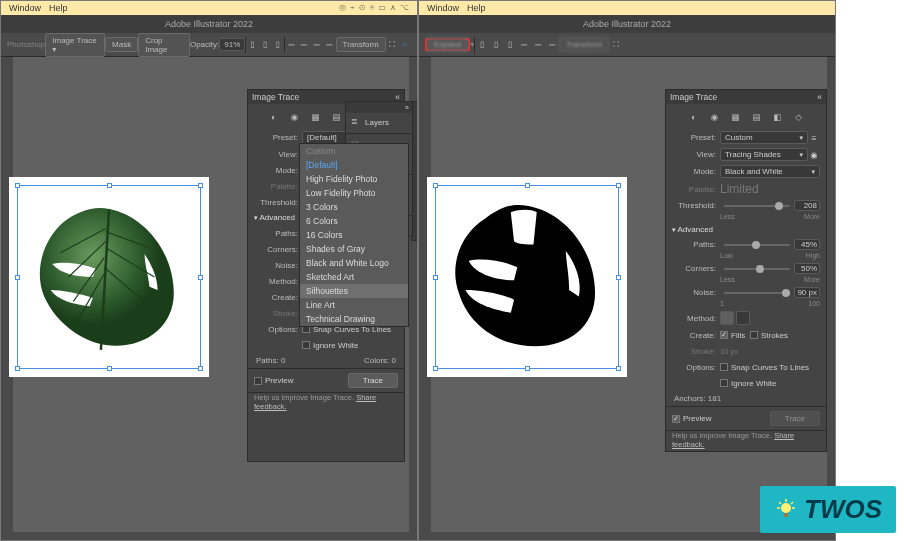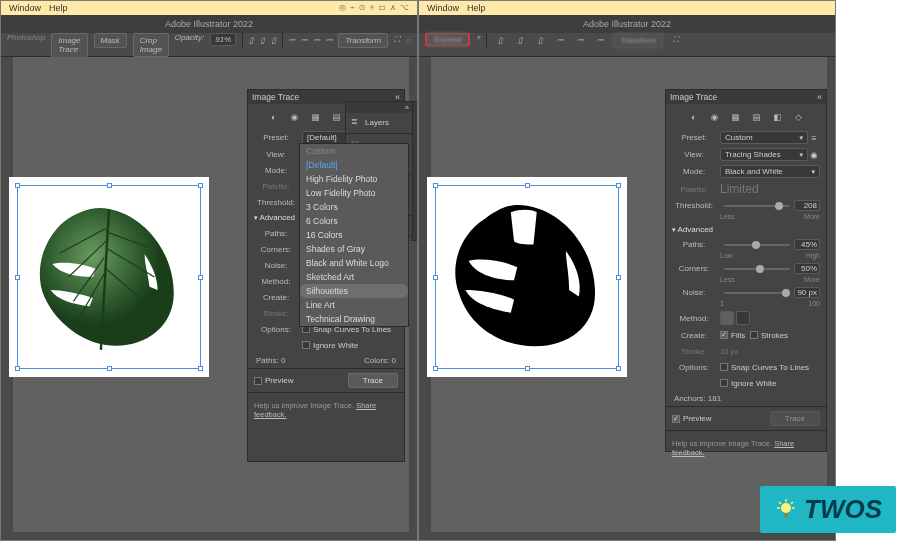--- a/index.html
+++ b/index.html
@@ -10,21 +10,21 @@
 
 
 .menubar { background: #ffe9a8; height: 14px; display: flex; align-items: center; padding: 0 8px; font-size: 9px; color: #333; gap: 8px; }
 .menubar .icons { margin-left: auto; display: flex; gap: 4px; font-size: 8px; }
 .menubar .icons span { opacity: .7; }
 
 
 .titlebar { background: #3d3d3d; height: 18px; display: flex; align-items: center; justify-content: center; font-size: 9px; color: #aaa; }
 
 
-.toolbar { background: #4a4a4a; height: 24px; display: flex; align-items: flex-start; padding: 0 6px; gap: 6px; font-size: 8px; color: #bbb; border-bottom: 1px solid #2a2a2a; font-style: italic; }
+.toolbar { background: #4a4a4a; height: 24px; display: flex; align-items: center; padding: 0 6px; font-size: 8px; color: #bbb; border-bottom: 1px solid #2a2a2a; }
 .toolbar .btn { border: 1px solid #6a6a6a; border-radius: 2px; padding: 2px 6px; background: #535353; font-size: 8px; }
 .toolbar .opacity-field { background: #383838; border: 1px solid #5a5a5a; padding: 1px 4px; border-radius: 2px; font-size: 8px; }
 .toolbar .iconbtn { width: 14px; height: 14px; display: inline-flex; align-items: center; justify-content: center; color: #bbb; }
 .toolbar .divider { width: 1px; height: 16px; background: #2a2a2a; }
 .toolbar.blurred .btn { filter: blur(1px); opacity: .7; }
 
 .expand-box { border: 2px solid #d33; padding: 0; border-radius: 1px; }
 .expand-box .btn { background: #5c5c5c; }
 
 
@@ -39,51 +39,51 @@
 
 
 .imgtrace { position: absolute; width: 158px; background: #444; border: 1px solid #2c2c2c; font-size: 8.5px; color: #ccc; }
 .imgtrace.left { top: 88px; left: 246px; bottom: 78px; }
 .imgtrace.right { top: 88px; left: 246px; bottom: 88px; width: 162px; }
 .imgtrace .titrow { display: flex; align-items: center; padding: 2px 4px; background: #3a3a3a; font-size: 8.5px; }
 .imgtrace .titrow .close { margin-left: auto; }
 .imgtrace .iconrow { display: flex; justify-content: center; gap: 8px; padding: 6px 4px; background: #444; }
 .imgtrace .iconrow .tico { width: 13px; height: 13px; color: #bbb; display: inline-flex; align-items: center; justify-content: center; }
 .imgtrace .row { display: flex; align-items: center; padding: 2px 6px; min-height: 16px; }
-.imgtrace .lbl { width: 48px; text-align: center; padding-right: 4px; font-size: 8px; color: #bbb; }
+.imgtrace .lbl { width: 48px; text-align: right; padding-right: 4px; font-size: 8px; color: #bbb; }
 .imgtrace .select { flex: 1; background: #383838; border: 1px solid #5a5a5a; border-radius: 2px; padding: 1px 4px; font-size: 8px; display: flex; align-items: center; }
 .imgtrace .select .chev { margin-left: auto; font-size: 7px; }
 .imgtrace .dim { color: #777; }
 .imgtrace .sectionhead { padding: 3px 6px; font-size: 8px; color: #ddd; }
 .imgtrace .sectionhead::before { content: '▾ '; font-size: 7px; }
 .imgtrace .sliderrow { display: flex; align-items: center; padding: 2px 6px; }
 .imgtrace .sliderrow .lbl { width: 48px; }
 .imgtrace .slid { flex: 1; height: 2px; background: #666; border-radius: 1px; position: relative; margin: 0 4px; }
 .imgtrace .slid .knob { position: absolute; top: -3px; width: 8px; height: 8px; border-radius: 50%; background: #aaa; }
 .imgtrace .valbox { width: 26px; background: #383838; border: 1px solid #5a5a5a; padding: 0 2px; font-size: 8px; border-radius: 2px; text-align: right; }
 .imgtrace .sublabels { display: flex; justify-content: space-between; padding: 0 6px 2px 54px; font-size: 7px; color: #888; }
 .imgtrace .chk { display: inline-flex; align-items: center; gap: 3px; font-size: 8px; }
 .imgtrace .chkbox { width: 8px; height: 8px; border: 1px solid #777; background: #383838; }
 .imgtrace .chk.checked .chkbox { background: #5f5f5f; }
 .imgtrace .chk.checked .chkbox::after { content: '✓'; font-size: 7px; color: #ddd; display: block; line-height: 6px; }
 .imgtrace .footerrow { display: flex; justify-content: space-between; padding: 3px 8px; font-size: 8px; color: #bbb; }
 .imgtrace .tracebtn { background: #5a5a5a; border: 1px solid #6a6a6a; border-radius: 2px; padding: 2px 14px; font-size: 8px; color: #ddd; }
 .imgtrace .tracebtn.disabled { opacity: .5; }
-.imgtrace .help { padding: 8px 6px; font-size: 7.5px; color: #999; border-top: 1px solid #2c2c2c; }
+.imgtrace .help { padding: 0 6px; font-size: 7.5px; color: #999; border-top: 1px solid #2c2c2c; }
 .imgtrace .help u { color: #bbb; text-decoration: underline; }
 .methodpair { display: inline-flex; gap: 2px; }
 .methodpair .mico { width: 14px; height: 14px; background: #383838; border: 1px solid #5a5a5a; border-radius: 2px; }
 .methodpair .mico.active { background: #5f5f5f; }
 
 
 .presetdd { position: absolute; top: 142px; left: 298px; width: 110px; background: #5a5a5a; border: 1px solid #2a2a2a; z-index: 5; font-size: 8.5px; color: #ddd; }
 .presetdd .item { padding: 2px 6px; }
 .presetdd .item.dim { color: #888; }
 .presetdd .item.sel { color: #5aa7f2; }
-.presetdd .item.hover { background: #6f6f6f; border-radius: 6px; }
+.presetdd .item.hover { background: #6f6f6f; }
 
 
 .dock { position: absolute; top: 100px; right: 4px; width: 68px; background: #444; border: 1px solid #2c2c2c; font-size: 8px; color: #ccc; }
 .dock .titrow { display: flex; padding: 2px 3px; background: #3a3a3a; font-size: 7px; }
 .dock .titrow .close { margin-left: auto; }
 .dock .dockitem { display: flex; align-items: center; gap: 4px; padding: 4px 5px; }
 .dock .dockitem .dico { width: 10px; height: 10px; color: #bbb; }
 .dock .sep { height: 1px; background: #2c2c2c; margin: 2px 0; }
 
 

